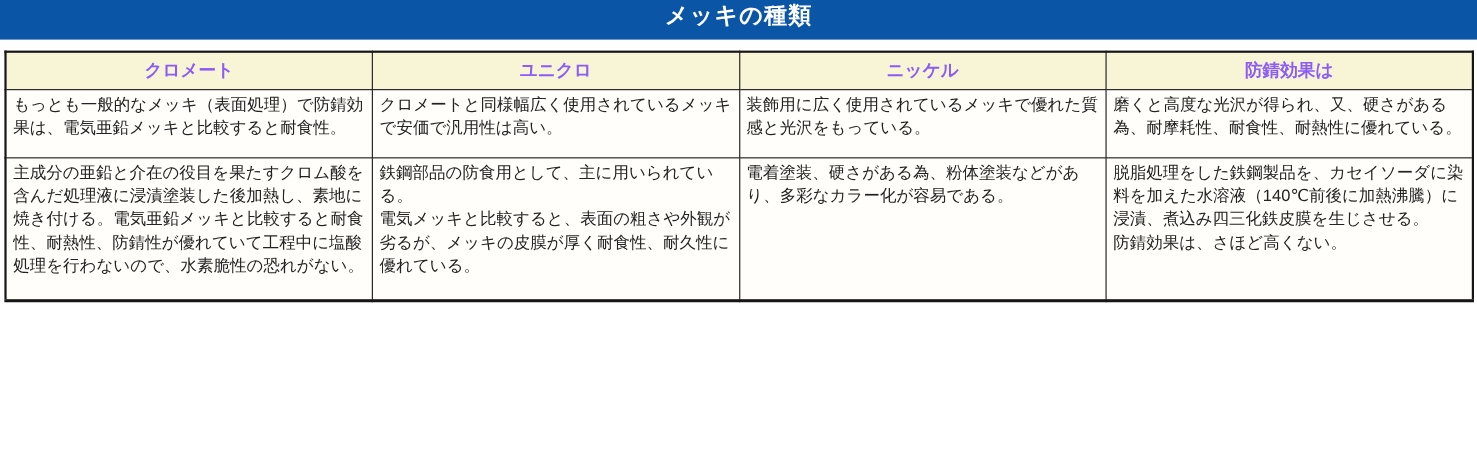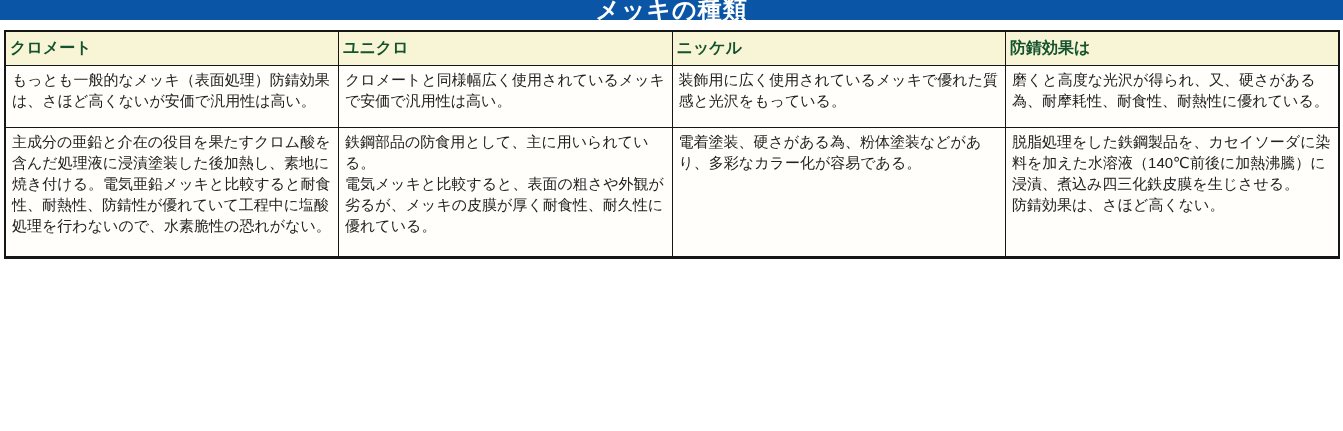--- a/index.html
+++ b/index.html
@@ -13,50 +13,50 @@
   *{box-sizing:border-box;}
   html,body{margin:0;padding:0;}
   body{
     width:1343px;
     background:#ffffff;
     font-family:"Liberation Sans","DejaVu Sans",sans-serif;
     color:var(--text);
   }
   .title-bar{
     width:100%;
-    height:20px;
+    height:36px;
     background:var(--title-bg);
     color:var(--title-text);
     display:flex;
-    align-items:center;
+    align-items:flex-start;
     justify-content:center;
-    font-size:24px;
+    font-size:21px;
     font-weight:bold;
     letter-spacing:1px;
   }
   .plating-table{
     width:1336px;
     margin:10px 3px 0 4px;
     border-collapse:collapse;
     table-layout:fixed;
     border:2px solid var(--border);
     border-bottom-width:3px;
   }
   .plating-table td,.plating-table th{
     border:1px solid var(--border);
     vertical-align:top;
   }
   th.head-cell{
     background:var(--header-bg);
     height:34px;
-    text-align:left;
+    text-align:center;
     vertical-align:middle;
     font-size:16px;
     font-weight:bold;
-    color:#14532d;
+    color:#8b5cf6;
     padding:2px 4px;
   }
   td.desc-cell{
     background:var(--body-bg);
     font-size:15px;
     line-height:1.4;
     padding:3px 6px 4px 6px;
     white-space:pre-line;
     color:var(--text);
   }
@@ -80,21 +80,21 @@
   </colgroup>
   <tbody>
 
     <tr class="head-row">
       <th class="head-cell">クロメート</th>
       <th class="head-cell">ユニクロ</th>
       <th class="head-cell">ニッケル</th>
       <th class="head-cell">防錆効果は</th>
     </tr>
     <tr class="desc-row-0">
-      <td class="desc-cell">もっとも一般的なメッキ（表面処理）防錆効果は、さほど高くないが安価で汎用性は高い。</td>
+      <td class="desc-cell">もっとも一般的なメッキ（表面処理）で防錆効果は、電気亜鉛メッキと比較すると耐食性。</td>
       <td class="desc-cell">クロメートと同様幅広く使用されているメッキで安価で汎用性は高い。</td>
       <td class="desc-cell">装飾用に広く使用されているメッキで優れた質感と光沢をもっている。</td>
       <td class="desc-cell">磨くと高度な光沢が得られ、又、硬さがある為、耐摩耗性、耐食性、耐熱性に優れている。</td>
     </tr>
 
 
     <tr class="desc-row-2">
       <td class="desc-cell">主成分の亜鉛と介在の役目を果たすクロム酸を含んだ処理液に浸漬塗装した後加熱し、素地に焼き付ける。電気亜鉛メッキと比較すると耐食性、耐熱性、防錆性が優れていて工程中に塩酸処理を行わないので、水素脆性の恐れがない。</td>
       <td class="desc-cell">鉄鋼部品の防食用として、主に用いられている。
 電気メッキと比較すると、表面の粗さや外観が劣るが、メッキの皮膜が厚く耐食性、耐久性に優れている。</td>

